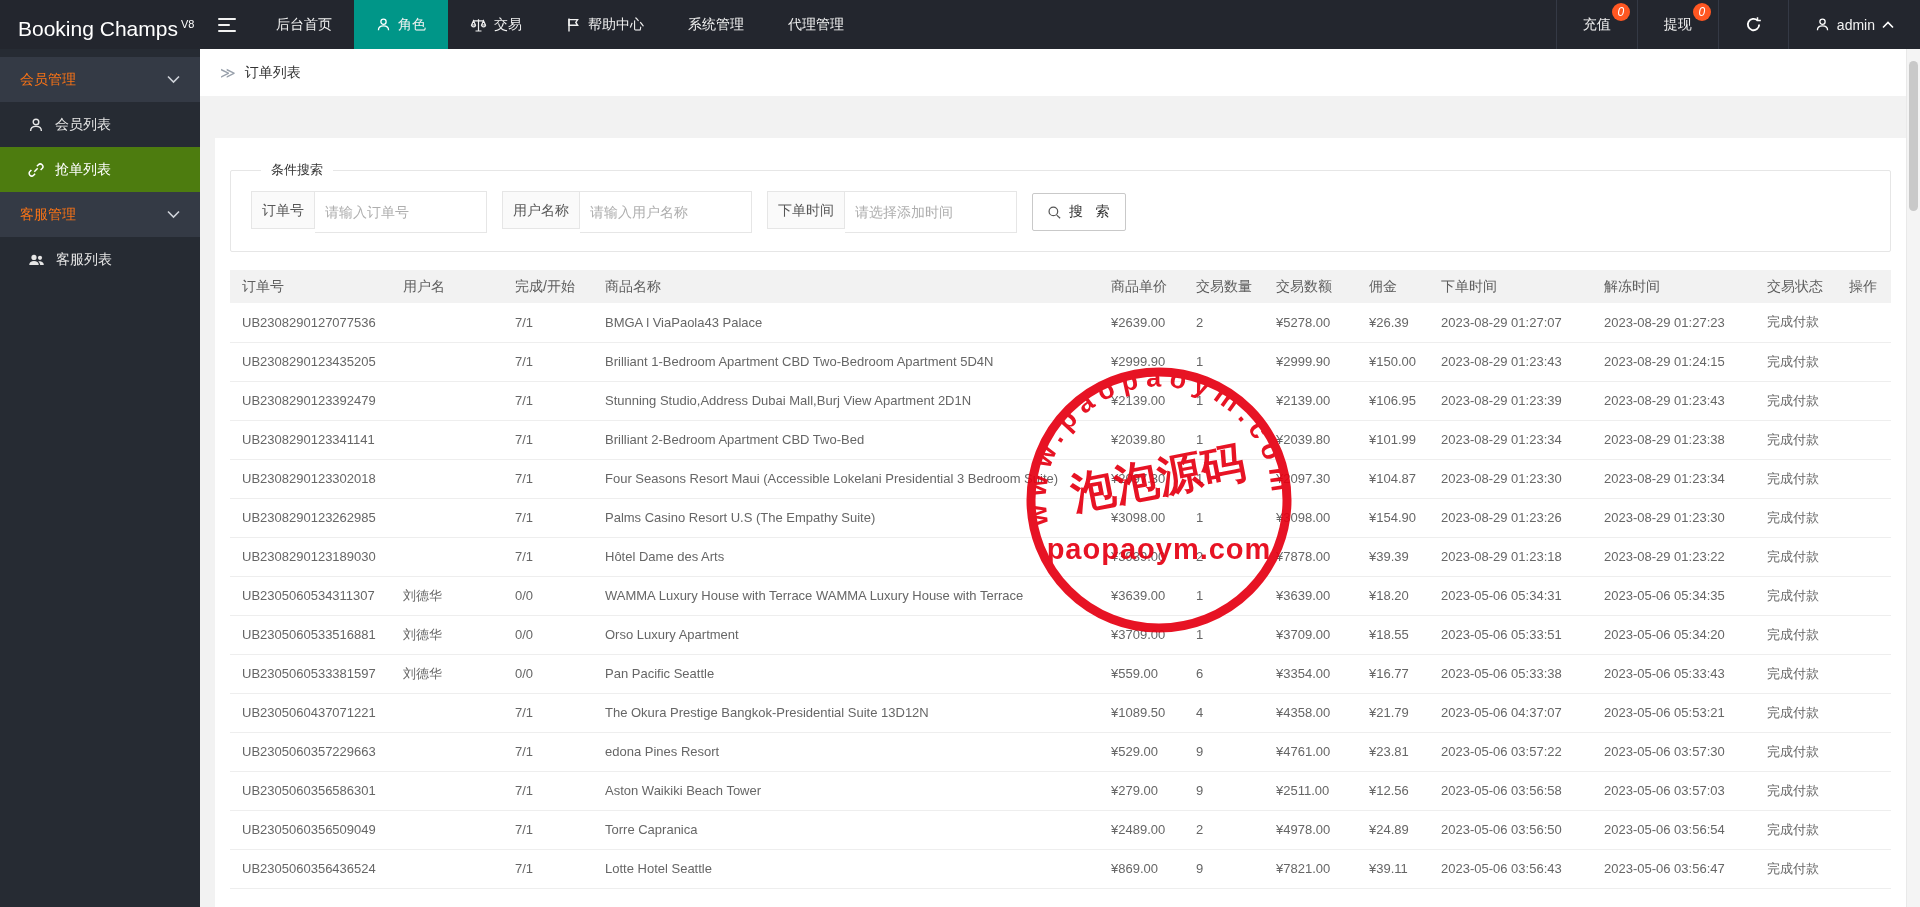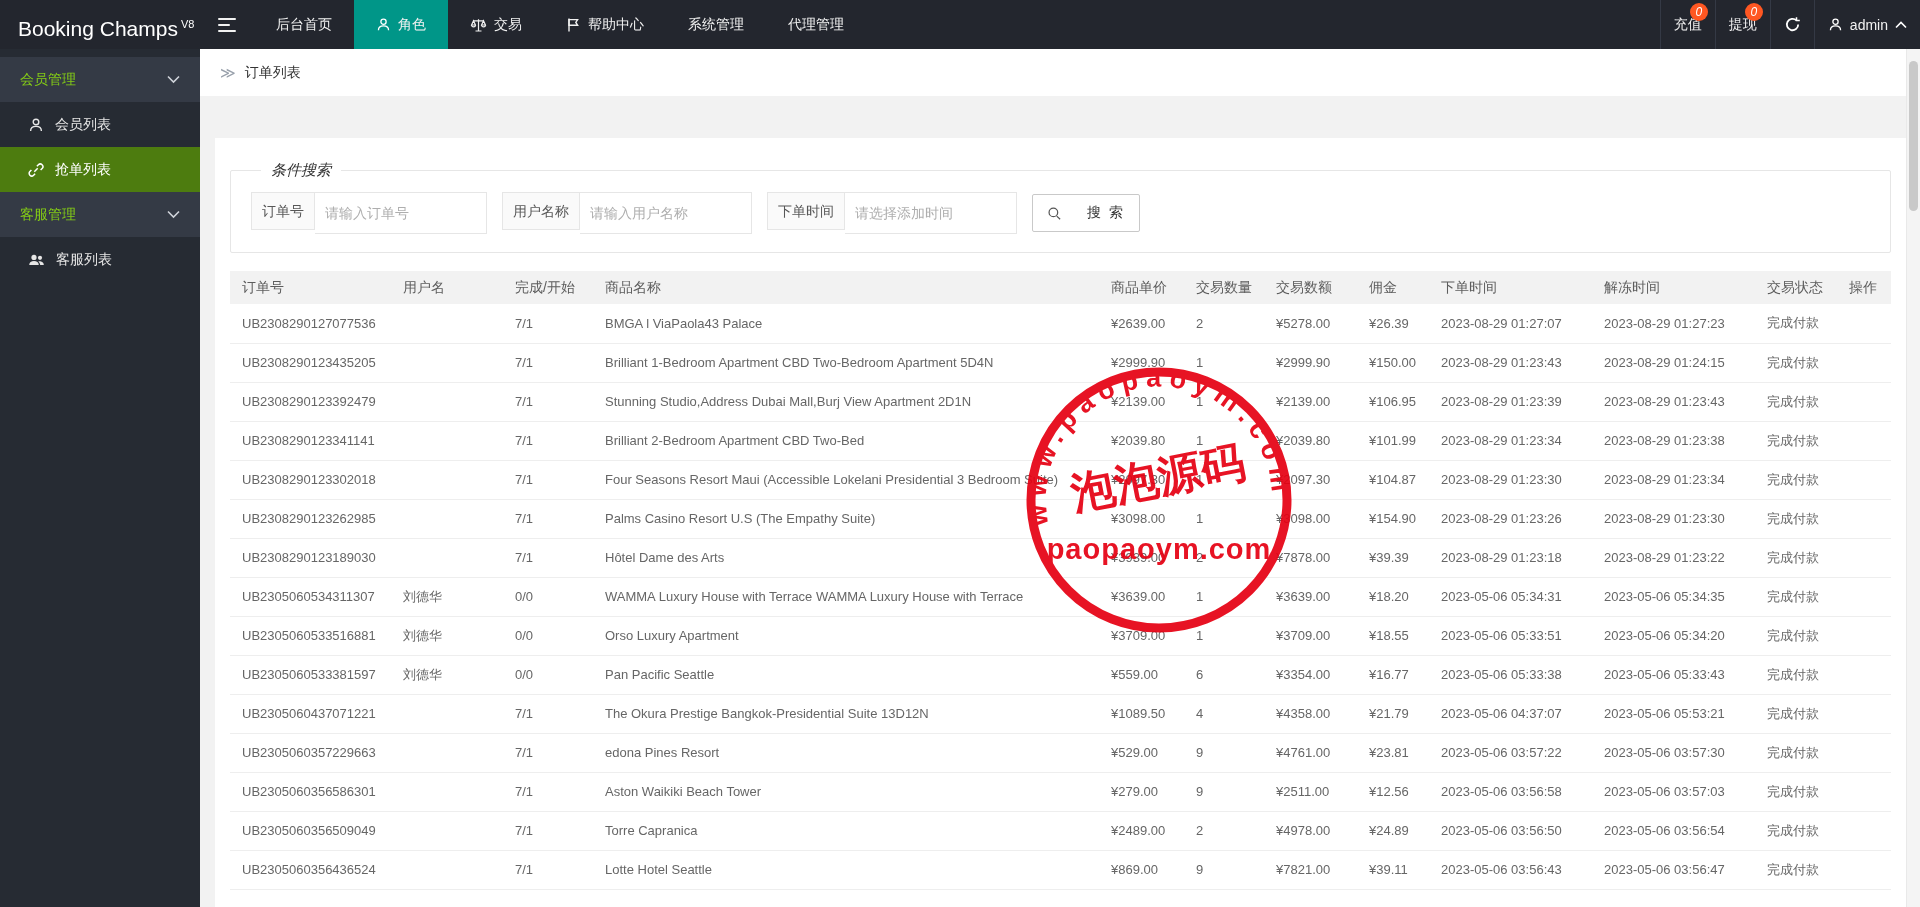--- a/index.html
+++ b/index.html
@@ -14,53 +14,53 @@
   .navbar { position:absolute; top:0; left:0; width:1920px; height:49px;
             background:#23262e; color:#fff; display:flex; align-items:stretch; z-index:40; }
   .brand { width:200px; padding-left:18px; line-height:49px; font-size:21px; color:#fff; white-space:nowrap; }
   .brand sup { font-size:11px; margin-left:3px; }
   .nav-toggle { width:54px; display:flex; align-items:center; justify-content:center; cursor:pointer; }
   .nav-left { display:flex; }
   .nav-item { display:flex; align-items:center; gap:7px; padding:0 22px; line-height:49px;
               font-size:14px; color:#f2f2f2; cursor:pointer; }
   .nav-item.active { background:#009688; }
   .nav-right { margin-left:auto; display:flex; }
-  .nav-chip { position:relative; display:flex; align-items:center; gap:7px; padding:0 13px;
+  .nav-chip { position:relative; display:flex; align-items:center; gap:7px; padding:0 26px;
               border-left:1px solid #343945; cursor:pointer; font-size:14px; color:#f2f2f2; }
   .badge { position:absolute; top:3px; right:7px; min-width:18px; height:18px; line-height:18px;
            padding:0 5px; border-radius:9px; background:#ff5722; color:#fff; font-size:12px; text-align:center; }
 
   
   .sidebar { position:absolute; top:49px; left:0; width:200px; bottom:0; background:#262b33; padding-top:8px; z-index:30; }
   .menu-header { height:45px; display:flex; align-items:center; padding:0 20px; background:#343a45;
-                 color:#84cc16; cursor:pointer; }
+                 color:#f97316; cursor:pointer; }
   .menu-header .chev { margin-left:auto; }
   .menu-item { height:45px; display:flex; align-items:center; gap:11px; padding-left:28px;
                color:#e6e6e6; cursor:pointer; }
   .menu-item.active { background:#4d7c0f; color:#fff; }
 
   
   .main { position:absolute; left:200px; top:49px; right:0; bottom:0; background:#f2f2f2; }
   .breadcrumb { height:47px; background:#fff; display:flex; align-items:center; padding-left:20px; font-size:14px; color:#333; }
   .crumb-arrow { color:#98a0ab; font-size:15px; margin-right:9px; }
 
   .panel { position:absolute; left:15px; right:14px; top:89px; bottom:-5px; background:#fff; padding:15px 15px 0; }
 
   fieldset.search-box { border:1px solid #e6e6e6; border-radius:2px; margin:8px 0 18px; padding:12px 20px 18px; }
-  fieldset.search-box legend { padding:0 10px; margin-left:10px; color:#333; font-size:15px;font-style:italic; }
+  fieldset.search-box legend { padding:0 10px; margin-left:10px; color:#333; font-size:13px; }
   .search-row { display:flex; align-items:center; gap:15px; }
   .sgroup { display:flex; }
   .addon { background:#fafafa; border:1px solid #e6e6e6; height:38px; line-height:36px; padding:0 10px;
            font-size:14px; color:#575757; white-space:nowrap; }
   .sgroup input { width:172px; height:42px; border:1px solid #e6e6e6; border-left:none; padding:16px 10px;
                   font-size:14px; color:#333; outline:none; font-family:inherit; }
   .sgroup input::placeholder { color:#aeaeae; }
-  .search-btn { display:flex; align-items:center; gap:25px; height:38px; padding:0 14px; background:#fff;
+  .search-btn { display:flex; align-items:center; gap:7px; height:38px; padding:0 14px; background:#fff;
                 border:1px solid #c9c9c9; border-radius:2px; font-size:14px; color:#333; cursor:pointer;
-                font-family:Liberation Sans, sans-serif; letter-spacing:2px; }
+                font-family:Liberation Mono, monospace; letter-spacing:2px; }
 
   table.orders { width:100%; border-collapse:collapse; table-layout:fixed; }
   table.orders th { background:#f2f2f2; font-weight:400; color:#5d5d5d; font-size:14px; text-align:left;
                     height:33px; padding:0 8px; white-space:nowrap; overflow:hidden; }
   table.orders th:first-child { padding-left:12px; }
   table.orders td { height:39px; padding:0 8px; border-bottom:1px solid #eee; color:#666; font-size:13px;
                     white-space:nowrap; overflow:hidden; }
   table.orders td:first-child { padding-left:12px; }
 
   

